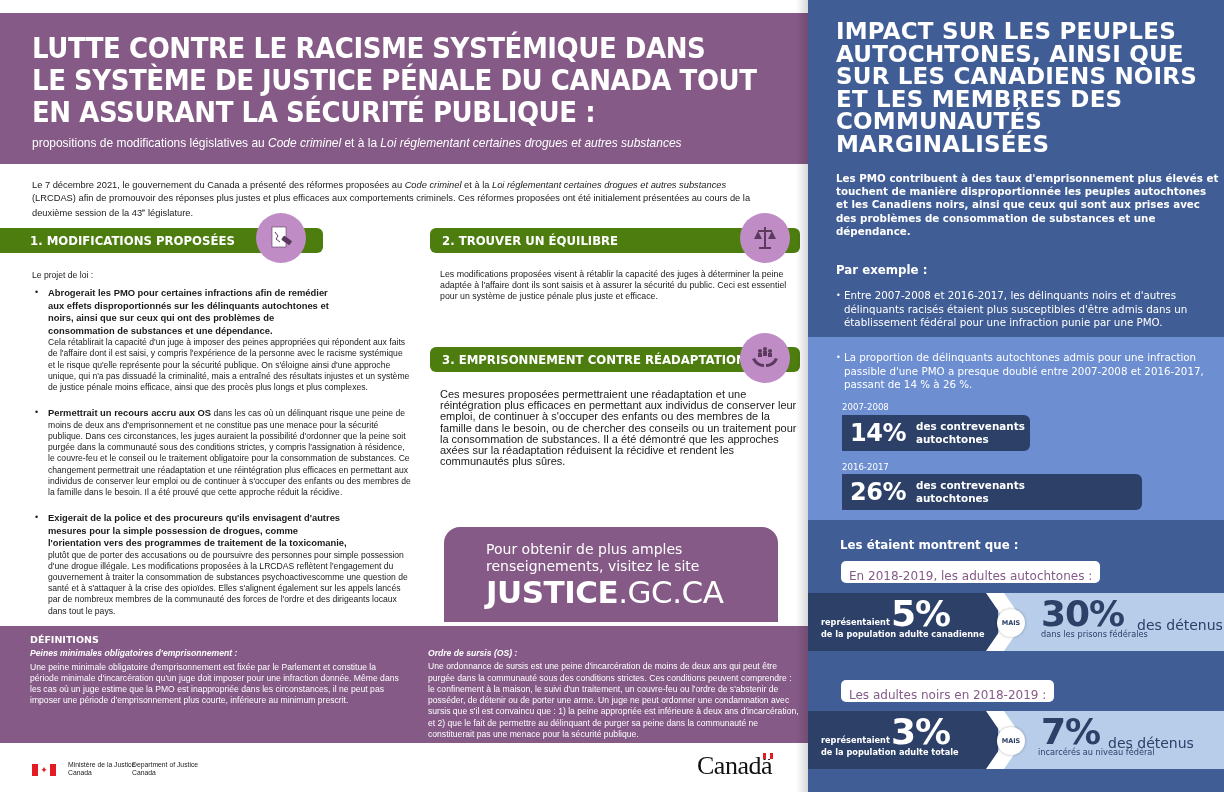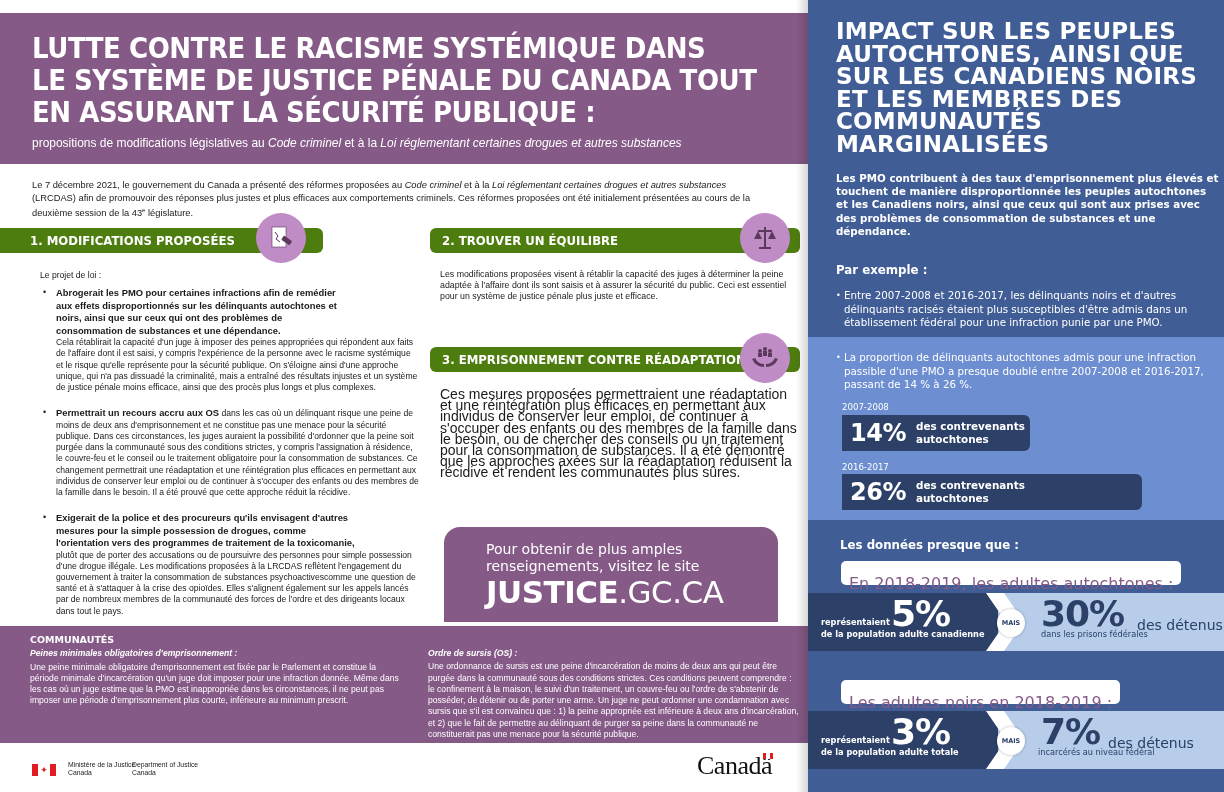--- a/index.html
+++ b/index.html
@@ -58,21 +58,21 @@
     .right .ex1 { position: absolute; left: 28px; top: 289px; width: 380px; font-size: 10.3px; line-height: 13.6px; padding-left: 8px; }
     .right .ex1::before, .right .ex2::before { content: "•"; position: absolute; left: 0; top: 0; font-size: 8px; }
     .light-band { position: absolute; left: 0; top: 337px; width: 416px; height: 183px; background: #6d8ed1; }
     .right .ex2 { position: absolute; left: 28px; top: 351px; width: 380px; font-size: 10.3px; line-height: 13.6px; padding-left: 8px; }
     .yr { position: absolute; left: 34px; font-size: 8.6px; color: #fff; }
     .stat-box { position: absolute; left: 34px; height: 36px; background: #2c4068; border-radius: 0 6px 6px 0; display: flex; align-items: center; padding-left: 8px; }
     .stat-box .big { font-size: 24px; font-weight: bold; margin-right: 10px; letter-spacing: -0.5px; }
     .stat-box .desc { font-size: 10.4px; line-height: 13.5px; font-weight: bold; }
 
     .data-head { position: absolute; left: 32px; top: 538px; font-size: 11.8px; font-weight: bold; }
-    .pill { position: absolute; left: 33px; height: 22px; background: #fff; border-radius: 5px; color: #855a87; font-size: 16px; line-height: 22px; padding: 12px 8px; white-space: nowrap; }
+    .pill { position: absolute; left: 33px; height: 22px; background: #fff; border-radius: 5px; color: #855a87; font-size: 12px; line-height: 22px; padding: 4px 8px; white-space: nowrap; }
 
     .cmp-row { position: absolute; left: 0; width: 416px; height: 58px; }
     .cmp-row .dark { position: absolute; left: 0; top: 0; width: 190px; height: 58px; background: #2c4068; }
     .cmp-row .lightp { position: absolute; left: 190px; top: 0; width: 226px; height: 58px; background: #b7cdea; }
     .cmp-row .chev { position: absolute; left: 178px; top: 0; width: 40px; height: 58px; }
     .cmp-row .mais { position: absolute; left: 189px; top: 16px; width: 28px; height: 28px; border-radius: 50%; background: #fff; color: #2c4068; font-size: 6.5px; font-weight: bold; display: flex; align-items: center; justify-content: center; box-shadow: 0 0 3px rgba(0,0,0,0.3); }
     .cmp-row .lbl-a { position: absolute; left: 13px; top: 24px; font-size: 8.2px; font-weight: bold; color: #fff; }
     .cmp-row .lbl-b { position: absolute; left: 13px; top: 36px; font-size: 8.2px; font-weight: bold; color: #fff; white-space: nowrap; }
     .cmp-row .big-a { position: absolute; left: 83px; top: 0px; font-size: 36px; font-weight: bold; color: #fff; letter-spacing: -1px; }
     .cmp-row .big-b { position: absolute; left: 233px; top: 0px; font-size: 36px; font-weight: bold; color: #2c4068; letter-spacing: -1px; }
@@ -99,21 +99,21 @@
     <span class="lbl">1. MODIFICATIONS PROPOSÉES</span>
   </div>
   <div class="sec-icon" style="left:256px; top:213px;">
     <svg viewBox="0 0 30 30">
         <rect x="6" y="4" width="14" height="20" fill="#fff" stroke="#5b3a5e" stroke-width="0.6"></rect>
         <path d="M9 9 L12 13 L10 16 L14 19" stroke="#5b3a5e" stroke-width="1" fill="none"></path>
         <rect x="16" y="15" width="10" height="5" rx="1" transform="rotate(35 21 17)" fill="#5b3a5e"></rect>
       </svg>
   </div>
 
-  <div class="body-text" style="left:32px; top:270px; width:380px;margin-left:8px;">
+  <div class="body-text" style="left:32px; top:270px; width:380px;">
     <p>Le projet de loi :</p>
     <div class="bullet">
       <b style="display:block; width:290px;">Abrogerait les PMO pour certaines infractions afin de remédier aux effets disproportionnés sur les délinquants autochtones et noirs, ainsi que sur ceux qui ont des problèmes de consommation de substances et une dépendance.</b>
       <span>Cela rétablirait la capacité d'un juge à imposer des peines appropriées qui répondent aux faits de l'affaire dont il est saisi, y compris l'expérience de la personne avec le racisme systémique et le risque qu'elle représente pour la sécurité publique. On s'éloigne ainsi d'une approche unique, qui n'a pas dissuadé la criminalité, mais a entraîné des résultats injustes et un système de justice pénale moins efficace, ainsi que des procès plus longs et plus complexes.</span>
     </div>
     <div class="bullet" style="margin-top:14px;">
       <b>Permettrait un recours accru aux OS</b><span> dans les cas où un délinquant risque une peine de moins de deux ans d'emprisonnement et ne constitue pas une menace pour la sécurité publique. Dans ces circonstances, les juges auraient la possibilité d'ordonner que la peine soit purgée dans la communauté sous des conditions strictes, y compris l'assignation à résidence, le couvre-feu et le conseil ou le traitement obligatoire pour la consommation de substances. Ce changement permettrait une réadaptation et une réintégration plus efficaces en permettant aux individus de conserver leur emploi ou de continuer à s'occuper des enfants ou des membres de la famille dans le besoin. Il a été prouvé que cette approche réduit la récidive.</span>
     </div>
     <div class="bullet" style="margin-top:14px;">
       <b style="display:block; width:300px;">Exigerait de la police et des procureurs qu'ils envisagent d'autres mesures pour la simple possession de drogues, comme l'orientation vers des programmes de traitement de la toxicomanie,</b>
@@ -141,33 +141,33 @@
     <svg viewBox="0 0 30 30">
         <circle cx="10" cy="8" r="2" fill="#5b3a5e"></circle>
         <circle cx="15" cy="6" r="2" fill="#5b3a5e"></circle>
         <circle cx="20" cy="8" r="2" fill="#5b3a5e"></circle>
         <rect x="8" y="10" width="4" height="4" fill="#5b3a5e"></rect>
         <rect x="13" y="8" width="4" height="5" fill="#5b3a5e"></rect>
         <rect x="18" y="10" width="4" height="4" fill="#5b3a5e"></rect>
         <path d="M2 16 Q6 24 14 24 L14 21 Q8 21 5 15 Z M28 16 Q24 24 16 24 L16 21 Q22 21 25 15 Z" fill="#5b3a5e"></path>
       </svg>
   </div>
-  <div class="body-text" style="left:440px; top:389px; width:360px; font-size:14px;">
+  <div class="body-text" style="left:440px; top:389px; width:360px; font-size:11px;">
     <p>Ces mesures proposées permettraient une réadaptation et une réintégration plus efficaces en permettant aux individus de conserver leur emploi, de continuer à s'occuper des enfants ou des membres de la famille dans le besoin, ou de chercher des conseils ou un traitement pour la consommation de substances. Il a été démontré que les approches axées sur la réadaptation réduisent la récidive et rendent les communautés plus sûres.</p>
   </div>
 
   <div class="cta">
     <div class="t1">Pour obtenir de plus amples</div>
     <div class="t1">renseignements, visitez le site</div>
     <div class="t2"><b>JUSTICE</b><span>.GC.CA</span></div>
   </div>
 
   <div class="defs">
     <div class="col1">
-      <h3>COMMUNAUTÉS</h3>
+      <h3>DÉFINITIONS</h3>
       <div class="term">Peines minimales obligatoires d'emprisonnement :</div>
       <div>Une peine minimale obligatoire d'emprisonnement est fixée par le Parlement et constitue la période minimale d'incarcération qu'un juge doit imposer pour une infraction donnée. Même dans les cas où un juge estime que la PMO est inappropriée dans les circonstances, il ne peut pas imposer une période d'emprisonnement plus courte, inférieure au minimum prescrit.</div>
     </div>
     <div class="col2">
       <div class="term">Ordre de sursis (OS) :</div>
       <div>Une ordonnance de sursis est une peine d'incarcération de moins de deux ans qui peut être purgée dans la communauté sous des conditions strictes. Ces conditions peuvent comprendre : le confinement à la maison, le suivi d'un traitement, un couvre-feu ou l'ordre de s'abstenir de posséder, de détenir ou de porter une arme. Un juge ne peut ordonner une condamnation avec sursis que s'il est convaincu que : 1) la peine appropriée est inférieure à deux ans d'incarcération, et 2) que le fait de permettre au délinquant de purger sa peine dans la communauté ne constituerait pas une menace pour la sécurité publique.</div>
     </div>
   </div>
 
   <div class="footer">
@@ -210,21 +210,21 @@
   <div class="stat-box" style="top:415px; width:188px;">
     <span class="big">14%</span>
     <span class="desc"><span>des contrevenants</span><br><span>autochtones</span></span>
   </div>
   <div class="yr" style="top:462px;">2016-2017</div>
   <div class="stat-box" style="top:474px; width:300px;">
     <span class="big">26%</span>
     <span class="desc"><span>des contrevenants</span><br><span>autochtones</span></span>
   </div>
 
-  <div class="data-head">Les données presque que :</div>
+  <div class="data-head">Les étaient montrent que :</div>
 
   <div class="pill" style="top:561px;">En 2018-2019, les adultes autochtones :</div>
   <div class="cmp-row" style="top:593px;">
     <div class="dark"></div>
     <div class="lightp"></div>
     <svg class="chev" viewBox="0 0 40 58" preserveAspectRatio="none">
         <polygon points="0,0 18,0 38,29 18,58 0,58 20,29" fill="#ffffff"></polygon>
         <polygon points="0,0 12,0 32,29 12,58 0,58 0,0" fill="#2c4068" opacity="0"></polygon>
       </svg>
     <div class="mais">MAIS</div>

